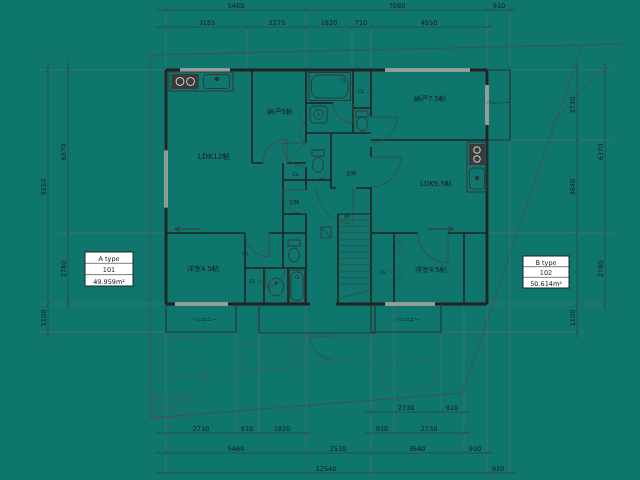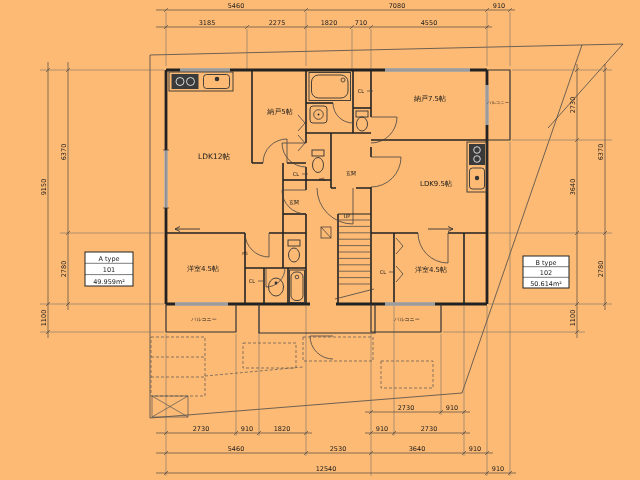--- a/index.html
+++ b/index.html
@@ -1,16 +1,16 @@
 <!DOCTYPE html>
 <html><head>
 <meta charset="utf-8">
 <style>
   html,body{margin:0;padding:0;background:#e8e8e8;}
-  .page{width:640px;height:480px;background:#fdba74;position:relative;overflow:hidden;
+  .page{width:640px;height:480px;background:#0f766e;position:relative;overflow:hidden;
         font-family:"DejaVu Sans",sans-serif;}
   svg{position:absolute;left:0;top:0;}
   text{fill:#1a1a1a;font-family:"DejaVu Sans",sans-serif;}
   .dim{font-size:6.5px;text-anchor:middle;}
   .room{font-size:7px;text-anchor:middle;}
   .roombig{font-size:7.5px;text-anchor:middle;}
   .small{font-size:5px;text-anchor:middle;}
   .tiny{font-size:4.3px;text-anchor:middle;}
   .tbl{font-size:6.5px;text-anchor:middle;}
 </style>

